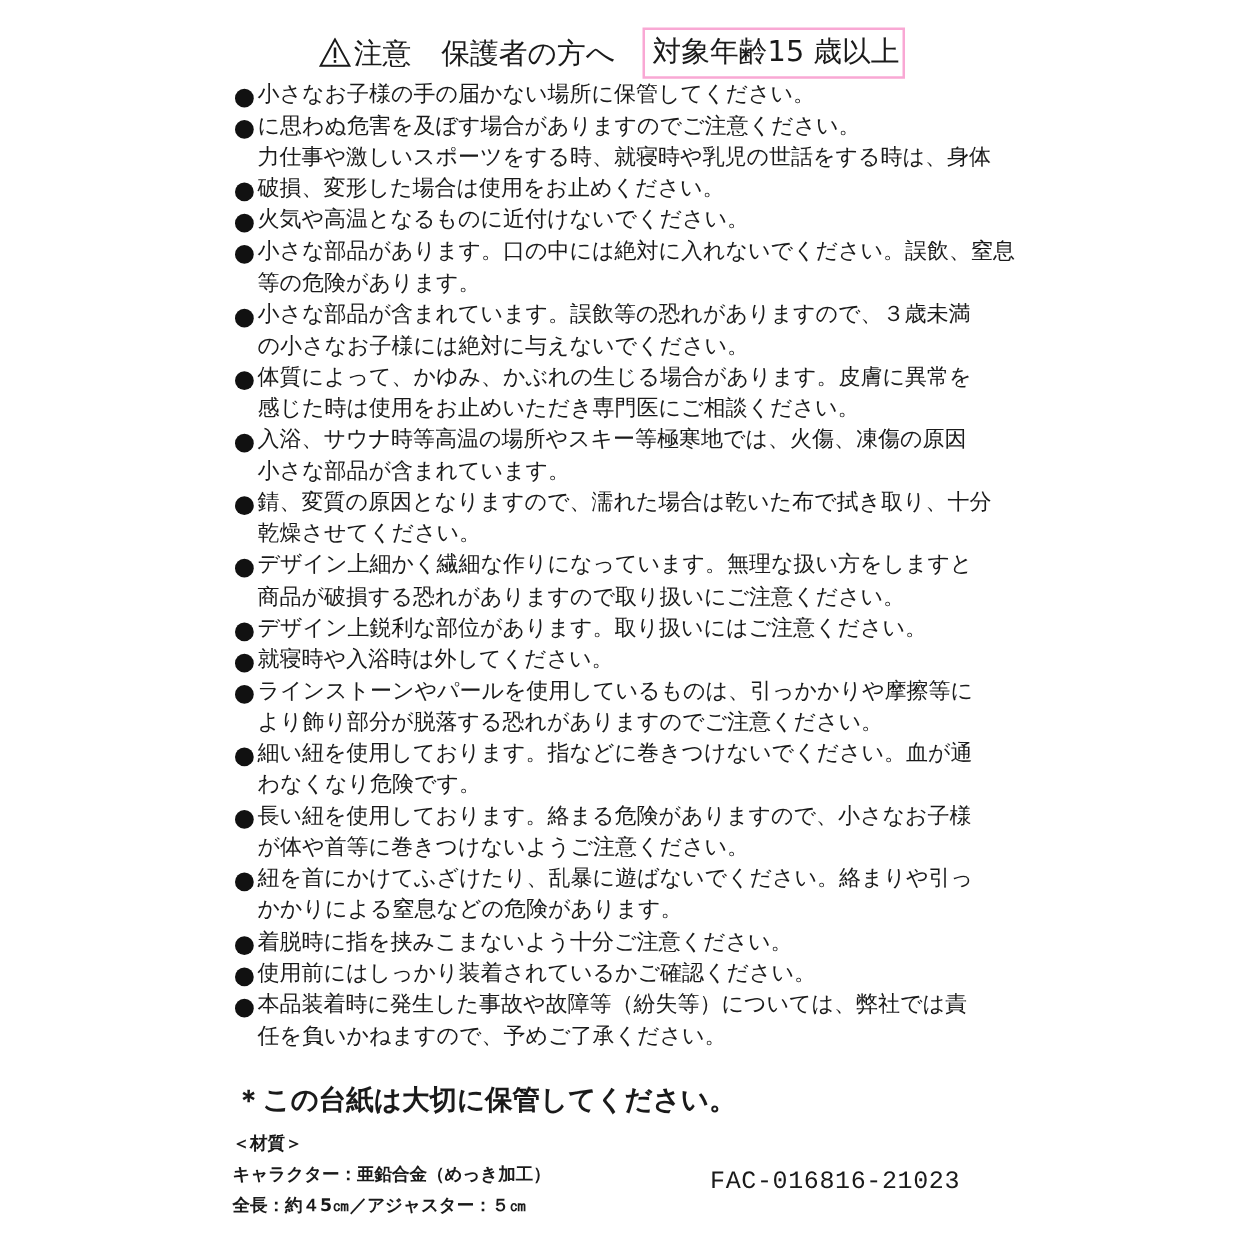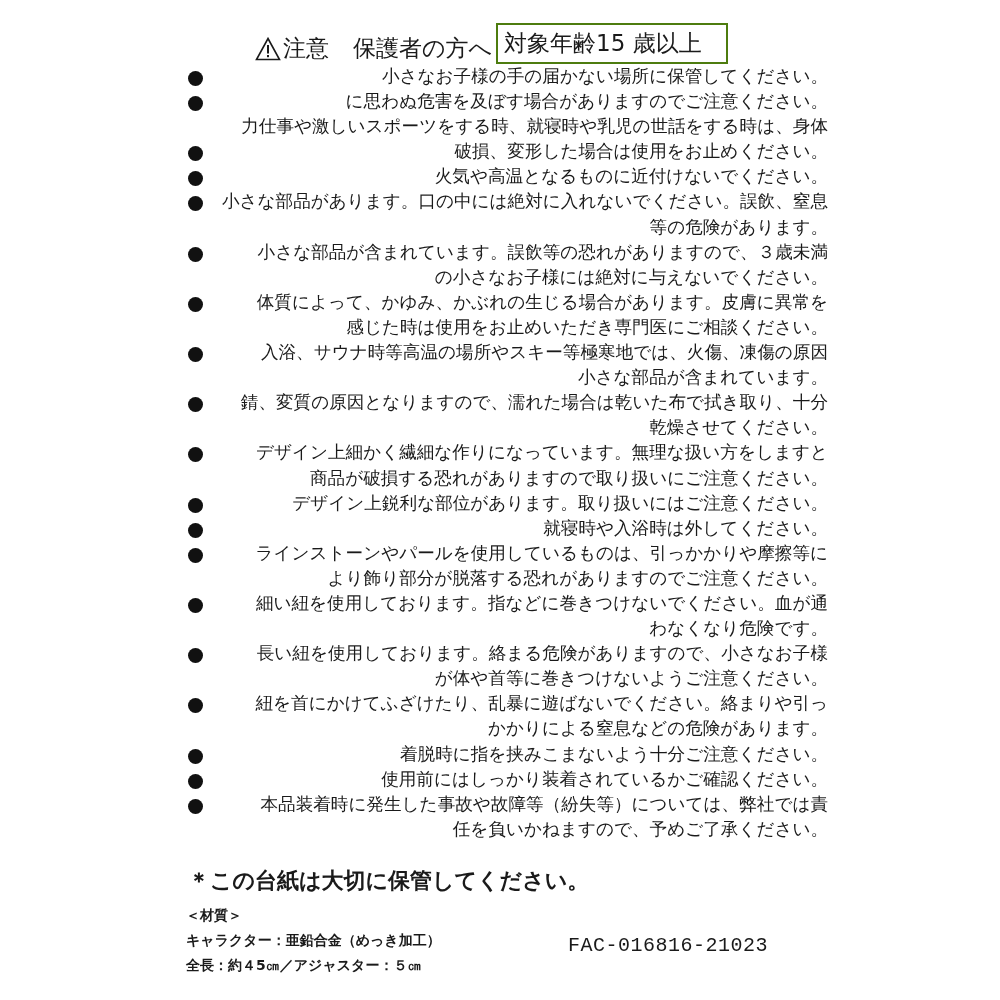--- a/index.html
+++ b/index.html
@@ -14,52 +14,51 @@
     overflow: hidden;
     font-family: "DejaVu Sans", "Liberation Sans", sans-serif;
     color: #1a1a1a;
   }
   .header {
     position: absolute;
     top: 20px;
     left: 255px;
     height: 44px;
     display: flex;
-    align-items: flex-end;
+    align-items: center;
     font-size: 23px;
     letter-spacing: 0px;
     white-space: nowrap;
   }
   .header .warn {
     display: inline-flex;
     align-items: center;
   }
   .header .warn svg {
     width: 26px;
     height: 24px;
     margin-right: 2px;
   }
   .header .spacer { width: 24px; }
   .age-box {
-    margin-left: 4px;
-    border: 2px solid #4d7c0f;
-    padding: 2px 24px 3px 6px;
+    margin-left: 22px;
+    border: 2px solid #f9a8d4;
+    padding: 2px 2px 3px 6px;
     line-height: 32px;
   }
   .notes {
     position: absolute;
     top: 64px;
     left: 188px;
     width: 640px;
     margin: 0;
     padding: 0;
     list-style: none;
     font-size: 17.6px;
     line-height: 25.1px;
-    text-align: right;
   }
   .notes li {
     position: relative;
     padding-left: 18px;
     white-space: pre-wrap;
     word-break: break-all;
   }
   .notes li .bullet {
     position: absolute;
     left: 0;

